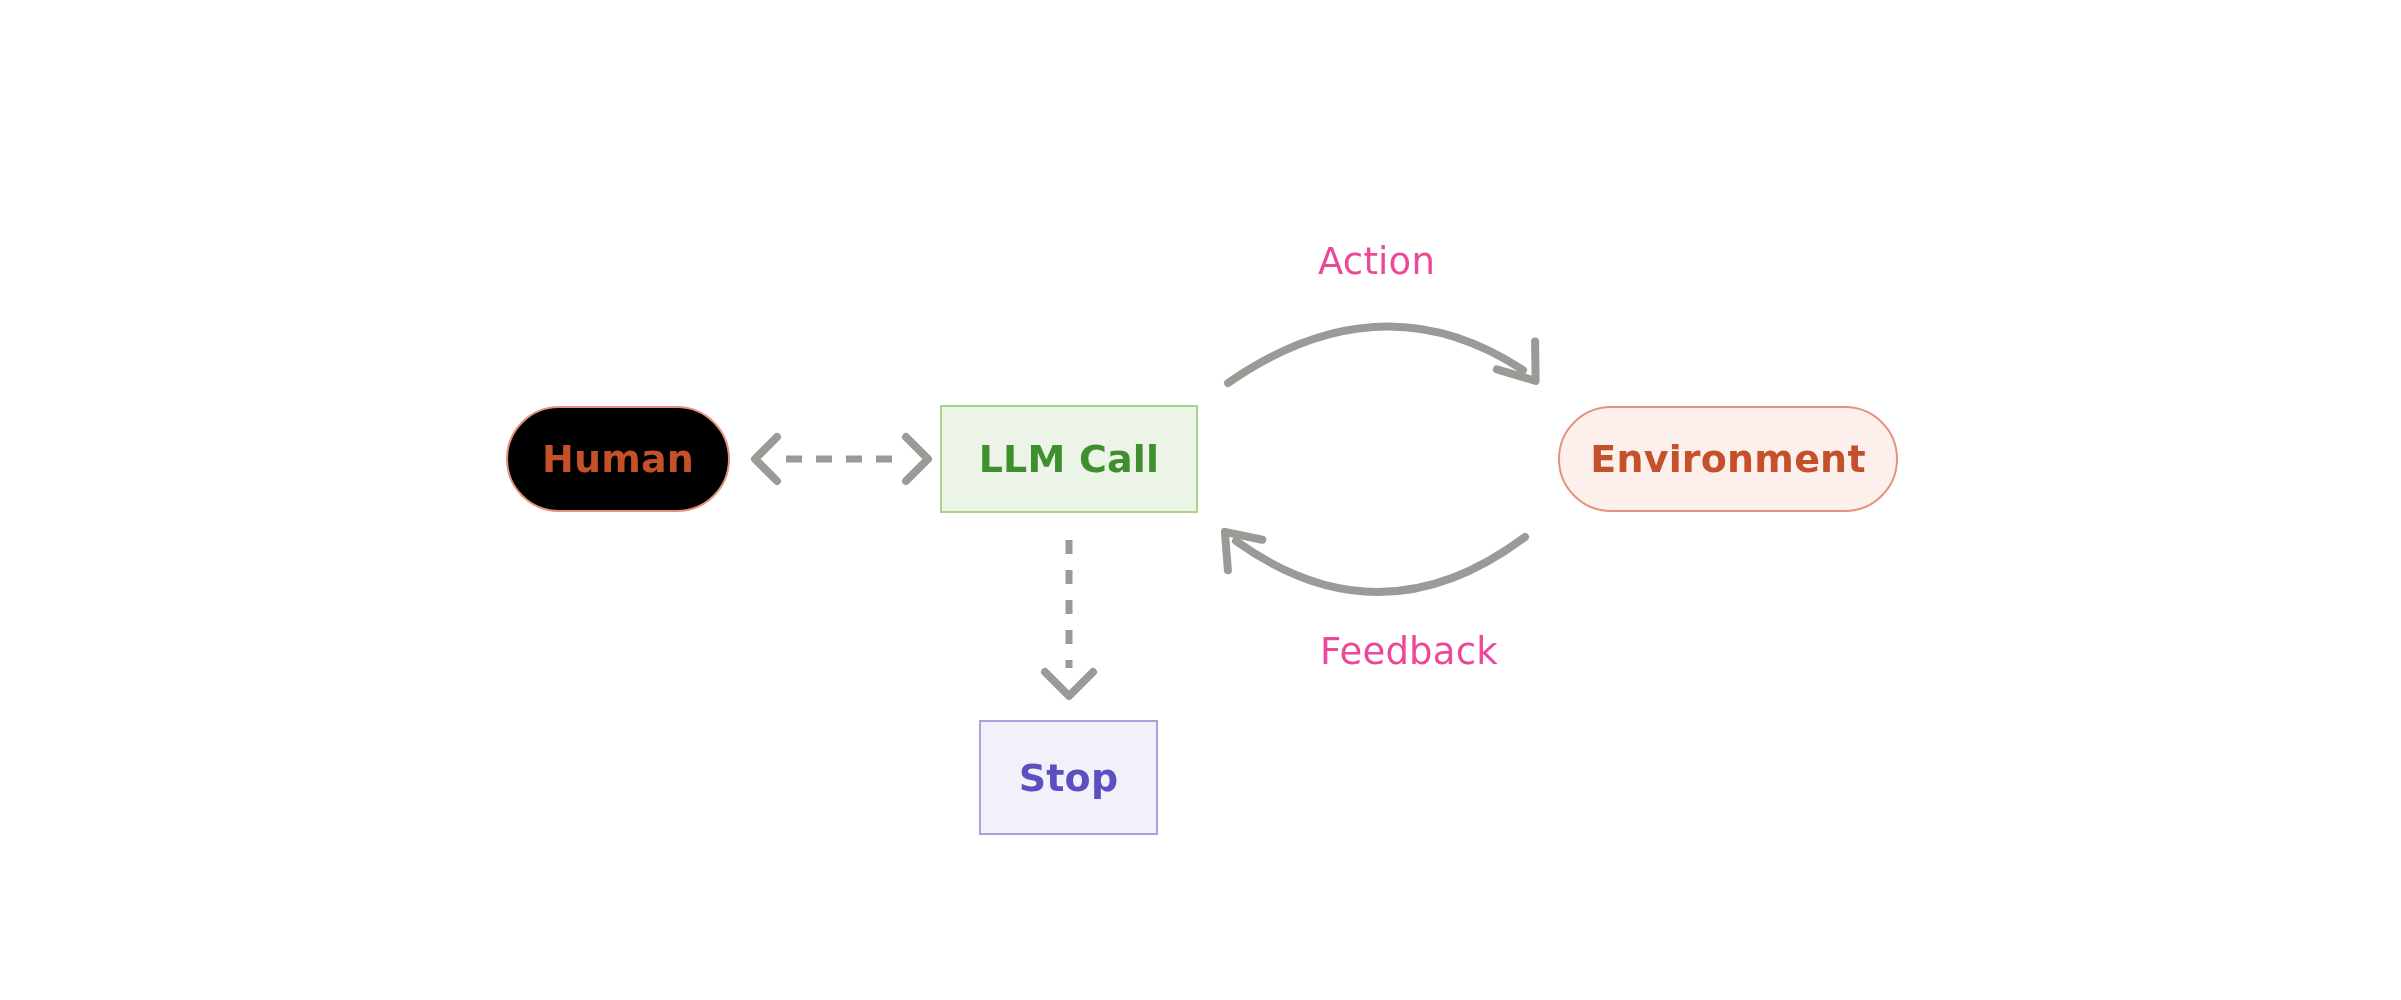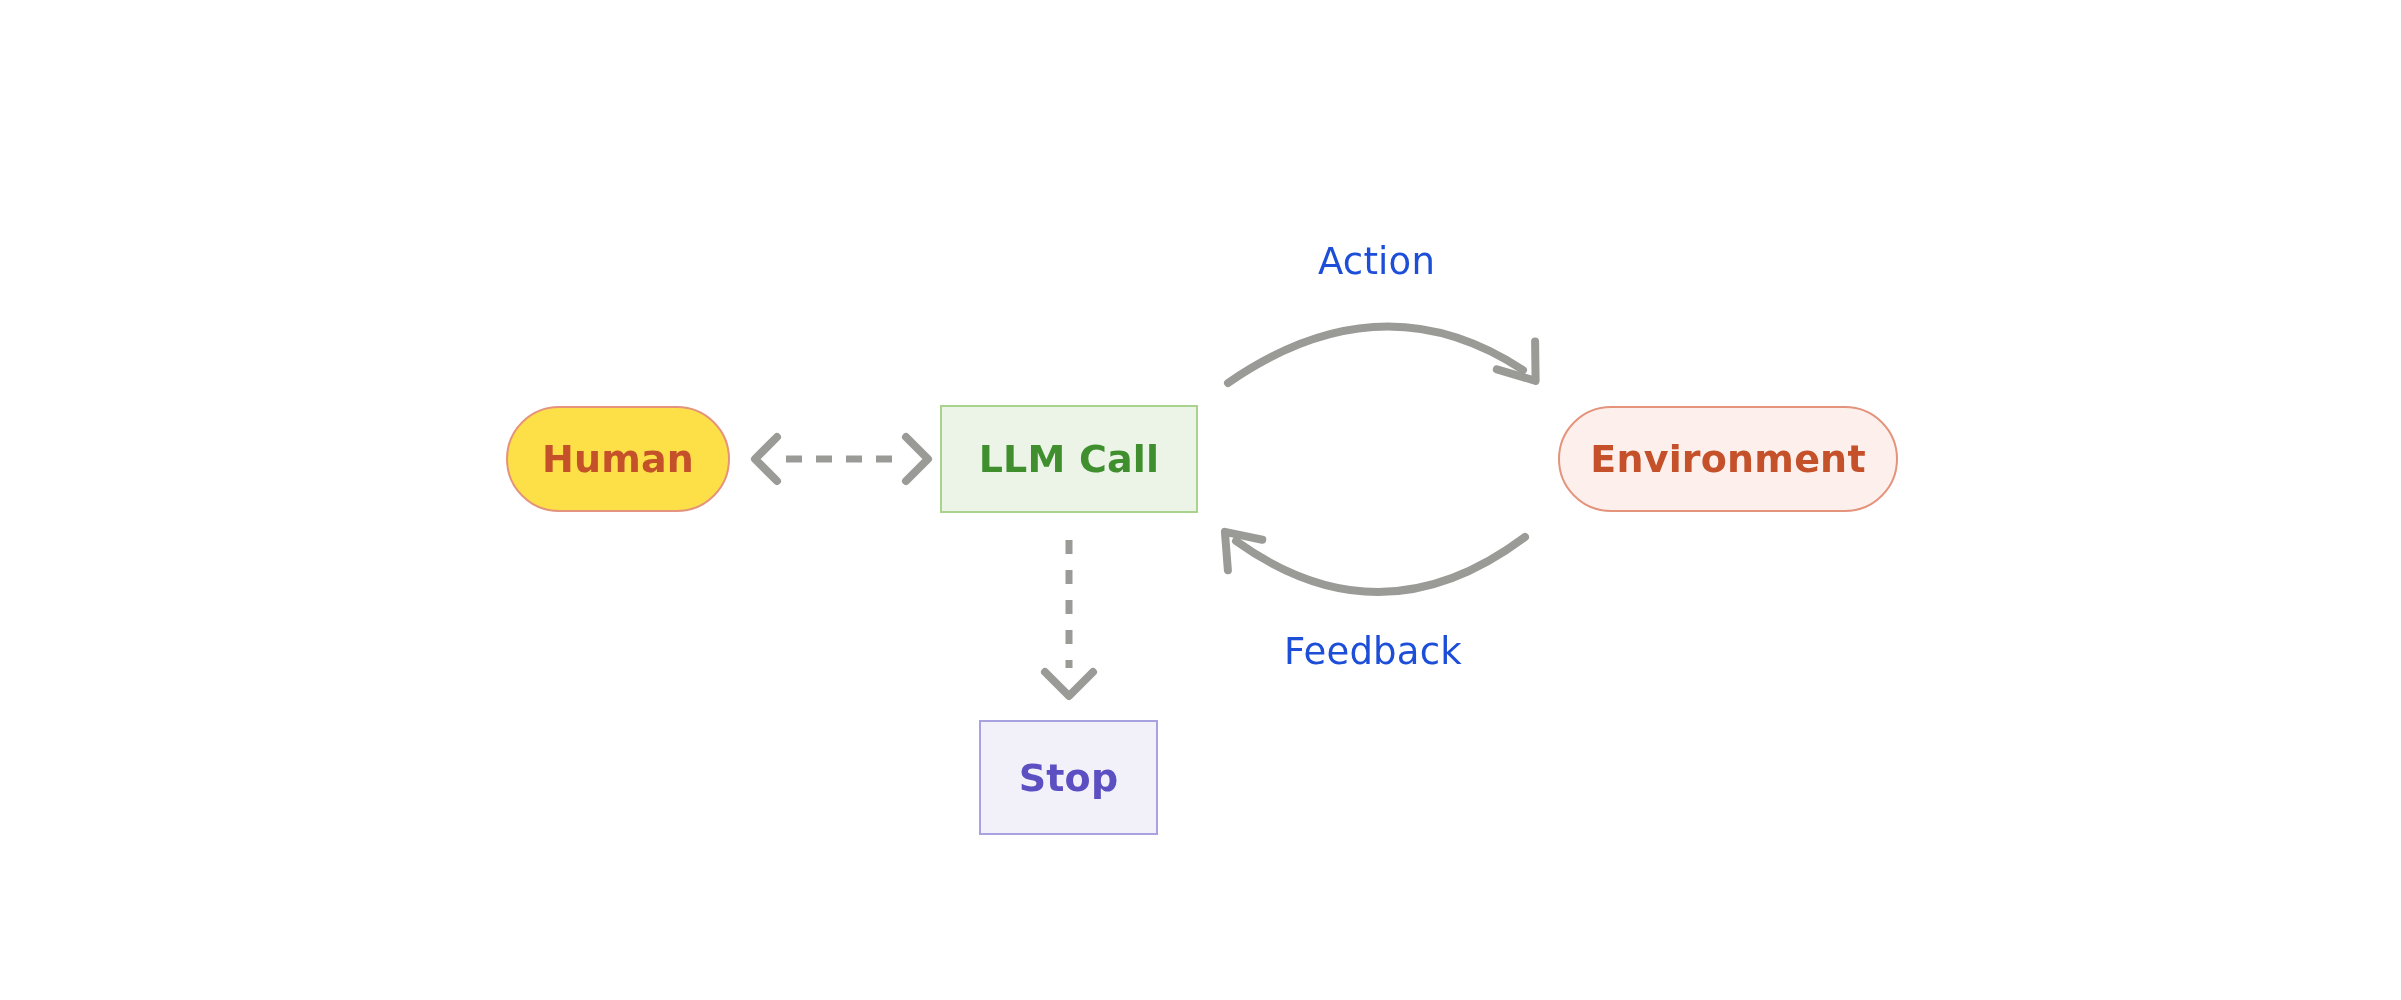--- a/index.html
+++ b/index.html
@@ -35,21 +35,21 @@
     font-weight: 700;
     letter-spacing: 0.2px;
   }
   
   #node-human {
     left: 506px;
     top: 406px;
     width: 224px;
     height: 106px;
     border-radius: 53px;
-    background: #fde047;
+    background: #000000;
     border: 2px solid #e4947c;
     color: #c4512a;
     font-size: 38px;
   }
   
   #node-environment {
     left: 1558px;
     top: 406px;
     width: 340px;
     height: 106px;
@@ -78,32 +78,32 @@
     width: 179px;
     height: 115px;
     background: #f2f1fa;
     border: 2px solid #a9a2e0;
     color: #5murky;
     color: #5b4fc2;
     font-size: 38px;
   }
   .edge-label {
     position: absolute;
-    color: #1d4ed8;
+    color: #ec4899;
     font-size: 37px;
     font-weight: 400;
     white-space: nowrap;
     letter-spacing: 0.2px;
   }
   #label-action {
     left: 1318px;
     top: 240px;
   }
   #label-feedback {
-    left: 1284px;
+    left: 1320px;
     top: 630px;
   }
 </style>
 </head>
 <body>
 
 <div id="canvas">
 
   <svg class="diagram-svg" viewBox="0 0 2401 1000">
 

